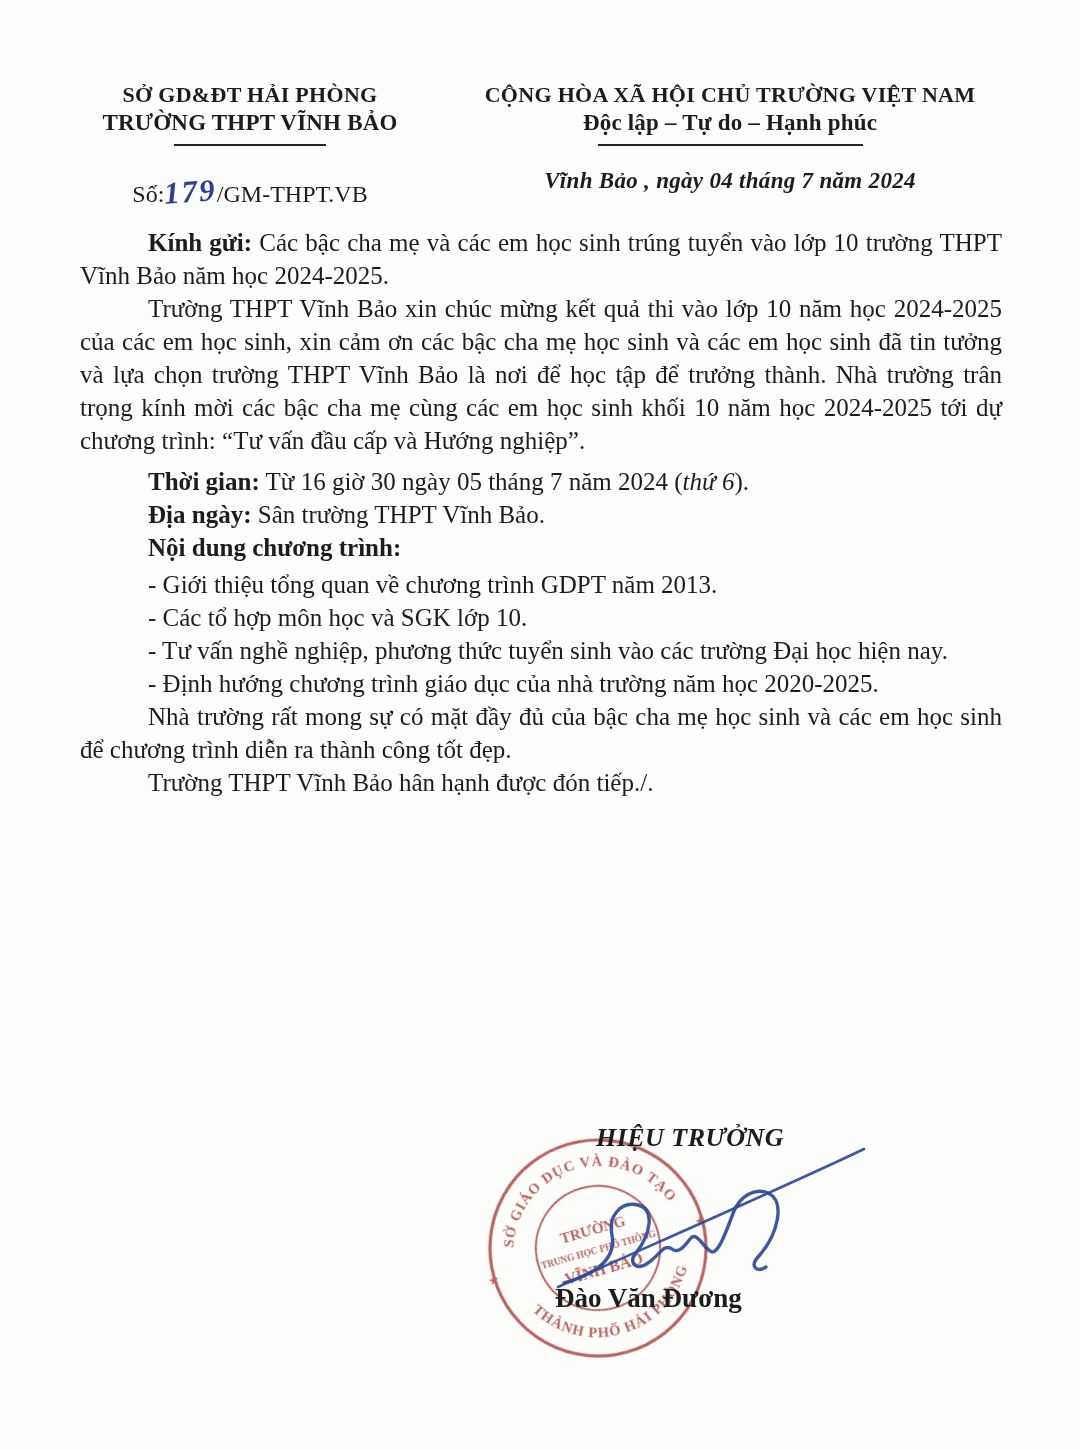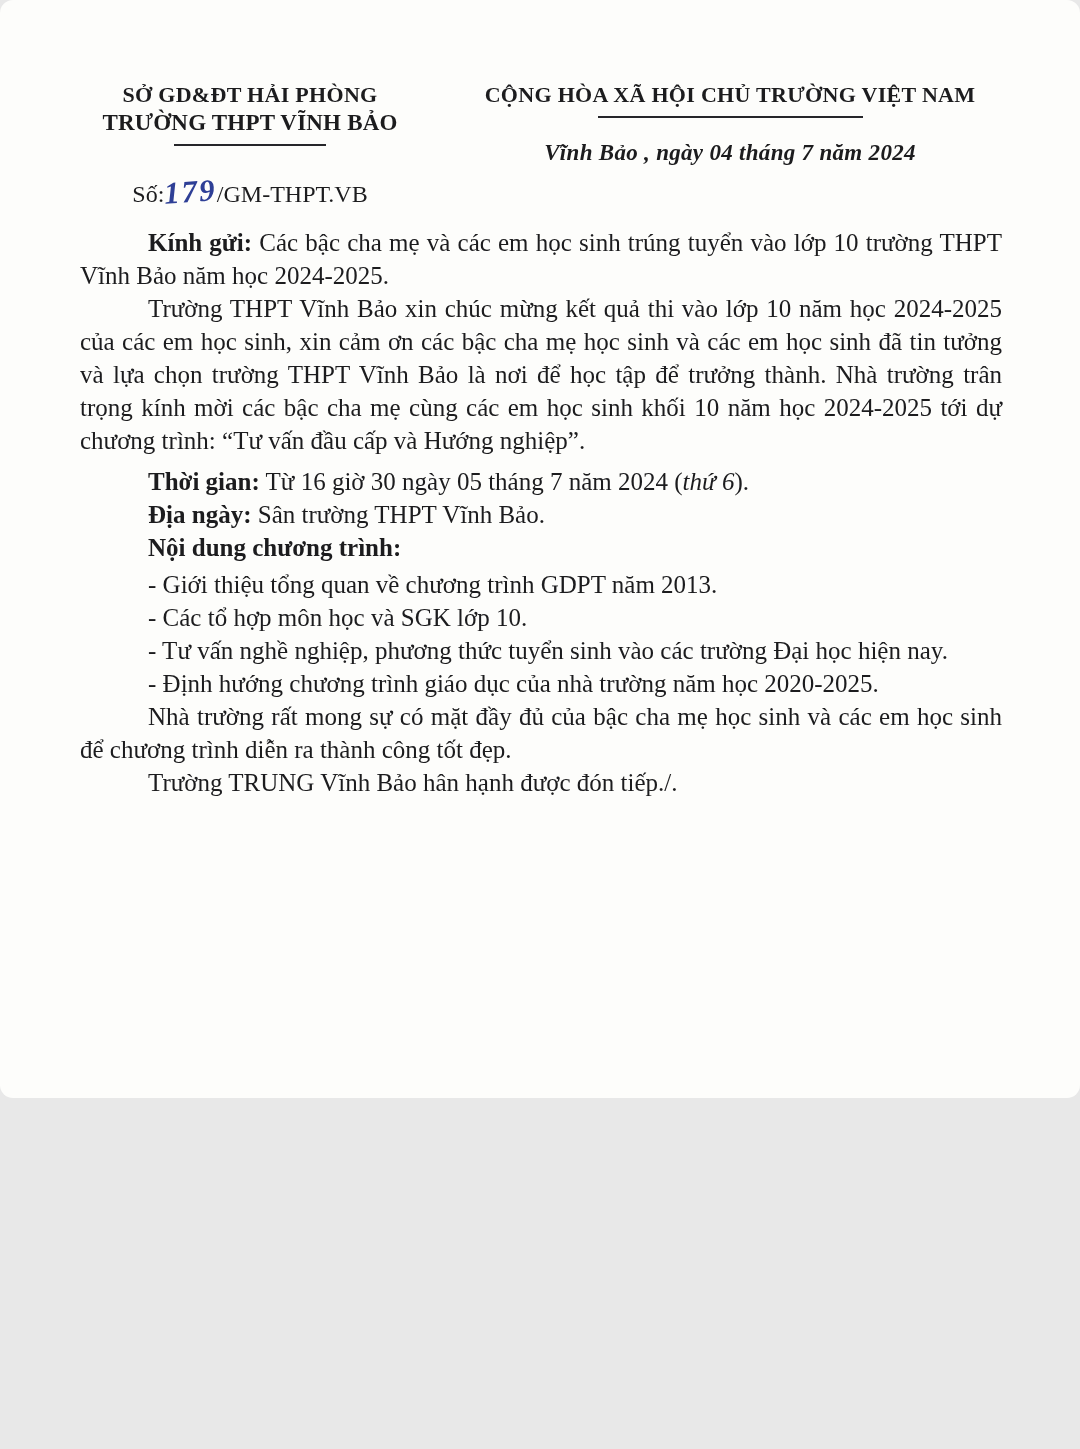--- a/index.html
+++ b/index.html
@@ -1,24 +1,23 @@
 <!DOCTYPE html>
 <html lang="vi"><head>
 <meta charset="utf-8">
 <style>
   html,body { margin:0; padding:0; background:#e8e8e8; }
   .page {
     position:relative;
-    width:1080px; height:1098px;
+    width:1080px; height:1449px;
     margin:0 auto;
     background:#fdfdfb;
     color:#1c1c1e;
     font-family:"Liberation Serif","DejaVu Serif",serif;
     overflow:hidden;
-    border-radius:13px;
   }
   
   .header { display:flex; padding:82px 50px 0 70px; }
   .h-left  { width:360px; text-align:center; }
   .h-right { flex:1; text-align:center; }
   .h-line1 { font-size:22px; font-weight:bold; letter-spacing:.3px; }
   .h-line2 { font-size:23px; font-weight:bold; margin-top:2px; letter-spacing:.2px; }
   .rule    { height:2px; background:#26262a; margin:8px auto 0; }
   .rule-left  { width:152px; }
   .rule-right { width:265px; }
@@ -68,38 +67,39 @@
 
   <div class="header">
     <div class="h-left">
       <div class="h-line1">SỞ GD&amp;ĐT HẢI PHÒNG</div>
       <div class="h-line2">TRƯỜNG THPT VĨNH BẢO</div>
       <div class="rule rule-left"></div>
       <div class="so-line"><span>Số:</span><span class="hand-number">179</span><span>/GM-THPT.VB</span></div>
     </div>
     <div class="h-right">
       <div class="h-line1">CỘNG HÒA XÃ HỘI CHỦ TRƯỜNG VIỆT NAM</div>
+      <div class="h-line2">Độc lập – Tự do – Hạnh phúc</div>
       <div class="rule rule-right"></div>
       <div class="dateline">Vĩnh Bảo , ngày 04 tháng 7 năm 2024</div>
     </div>
   </div>
 
 
   <div class="body">
     <p class="para"><span class="b">Kính gửi:</span><span> Các bậc cha mẹ và các em học sinh trúng tuyển vào lớp 10 trường THPT Vĩnh Bảo năm học 2024-2025.</span></p>
     <p class="para">Trường THPT Vĩnh Bảo xin chúc mừng kết quả thi vào lớp 10 năm học 2024-2025 của các em học sinh, xin cảm ơn các bậc cha mẹ học sinh và các em học sinh đã tin tưởng và lựa chọn trường THPT Vĩnh Bảo là nơi để học tập để trưởng thành. Nhà trường trân trọng kính mời các bậc cha mẹ cùng các em học sinh khối 10 năm học 2024-2025 tới dự chương trình: “Tư vấn đầu cấp và Hướng nghiệp”.</p>
     <p class="line mt8"><span class="b">Thời gian:</span><span> Từ 16 giờ 30 ngày 05 tháng 7 năm 2024 (</span><span class="i">thứ 6</span><span>).</span></p>
     <p class="line"><span class="b">Địa ngày:</span><span> Sân trường THPT Vĩnh Bảo.</span></p>
     <p class="line"><span class="b">Nội dung chương trình:</span></p>
     <p class="line mt4">- Giới thiệu tổng quan về chương trình GDPT năm 2013.</p>
     <p class="line">- Các tổ hợp môn học và SGK lớp 10.</p>
     <p class="line">- Tư vấn nghề nghiệp, phương thức tuyển sinh vào các trường Đại học hiện nay.</p>
     <p class="line">- Định hướng chương trình giáo dục của nhà trường năm học 2020-2025.</p>
     <p class="para">Nhà trường rất mong sự có mặt đầy đủ của bậc cha mẹ học sinh và các em học sinh để chương trình diễn ra thành công tốt đẹp.</p>
-    <p class="line">Trường TRUNG Vĩnh Bảo hân hạnh được đón tiếp./.</p>
+    <p class="line">Trường THPT Vĩnh Bảo hân hạnh được đón tiếp./.</p>
   </div>
 
   <div class="sign-area">
 
     <svg class="stamp" viewBox="0 0 240 240" aria-hidden="true">
       <defs>
         <path id="arcTop" d="M 34 124 A 86 86 0 0 1 206 124"></path>
         <path id="arcBot" d="M 27 116 A 93 93 0 0 0 213 116"></path>
       </defs>
       <circle cx="120" cy="120" r="108" stroke-width="3.2"></circle>

